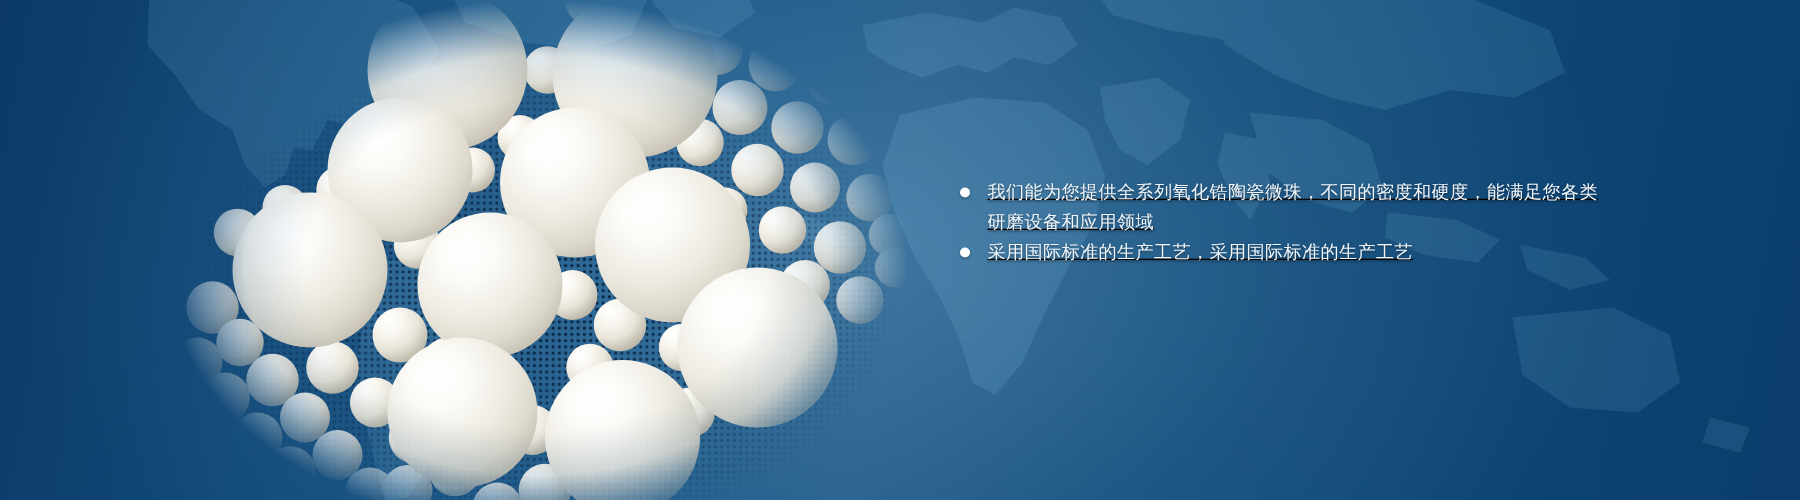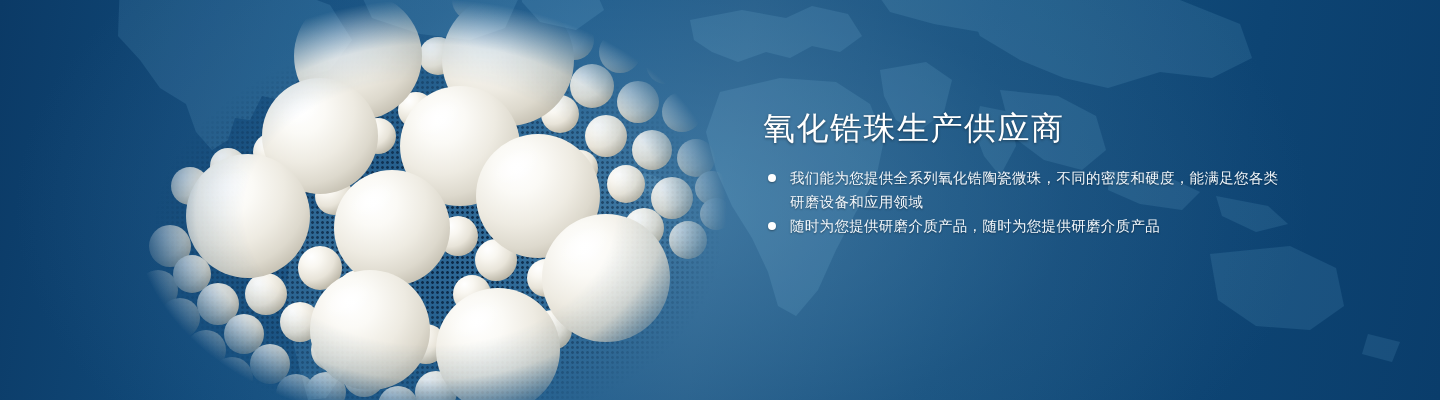--- a/index.html
+++ b/index.html
@@ -60,21 +60,22 @@
     font-size:32px;
     line-height:40px;
     font-weight:400;
     color:#ffffff;
     letter-spacing:1.5px;
     text-shadow:0 1px 3px rgba(0,0,0,0.45);
     white-space:nowrap;
   }
   .bullets{
     list-style:none;
-    margin-top:18px;
+    margin-top:34px;
+    text-decoration:underline;
   }
   .bullet{
     position:relative;
     padding-left:27px;
     font-size:14.5px;
     line-height:24px;
     color:#f2f7fb;
     letter-spacing:0.3px;
     text-shadow:0 1px 2px rgba(0,0,0,0.40);
     margin-bottom:0px;
@@ -276,31 +277,30 @@
 
           <circle cx="486" cy="300" r="64" fill="url(#bg1)"></circle>
           <ellipse cx="464" cy="268" rx="27" ry="17" fill="url(#spec)" transform="rotate(-30 464 268)"></ellipse>
         </g>
       </g>
     </svg>
   </div>
 
   <div class="copy">
 
-    <h1 class="headline">氧化锆珠生产供应商</h1>
 
     <ul class="bullets">
 
       <li class="bullet">
         <span class="dot"></span>
         <span class="bullet-text">我们能为您提供全系列氧化锆陶瓷微珠，不同的密度和硬度，能满足您各类研磨设备和应用领域</span>
       </li>
 
 
       <li class="bullet">
         <span class="dot"></span>
-        <span class="bullet-text">随时为您提供研磨介质产品，随时为您提供研磨介质产品</span>
+        <span class="bullet-text">采用国际标准的生产工艺，采用国际标准的生产工艺</span>
       </li>
 
     </ul>
   </div>
 
 </div>
 
 </body></html>

